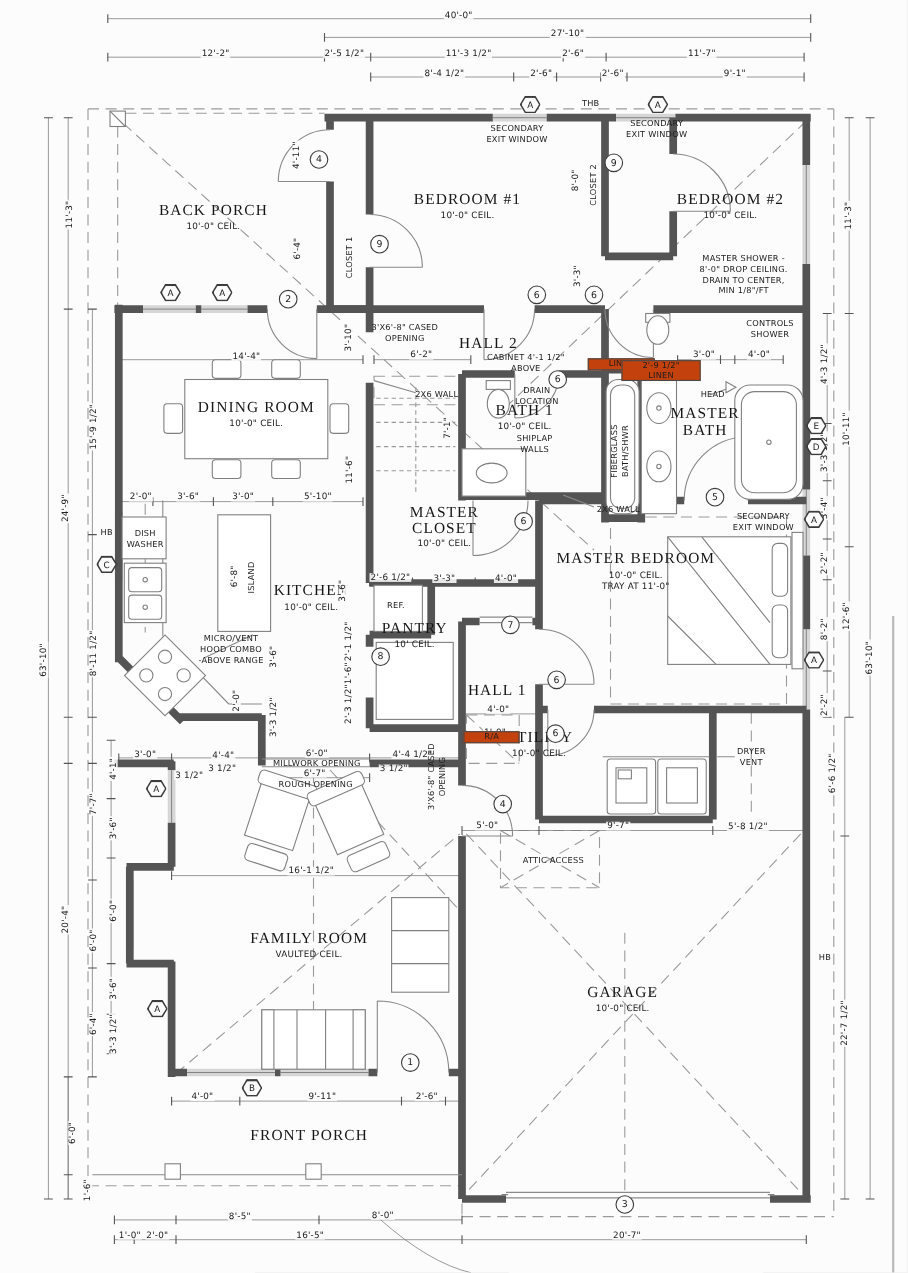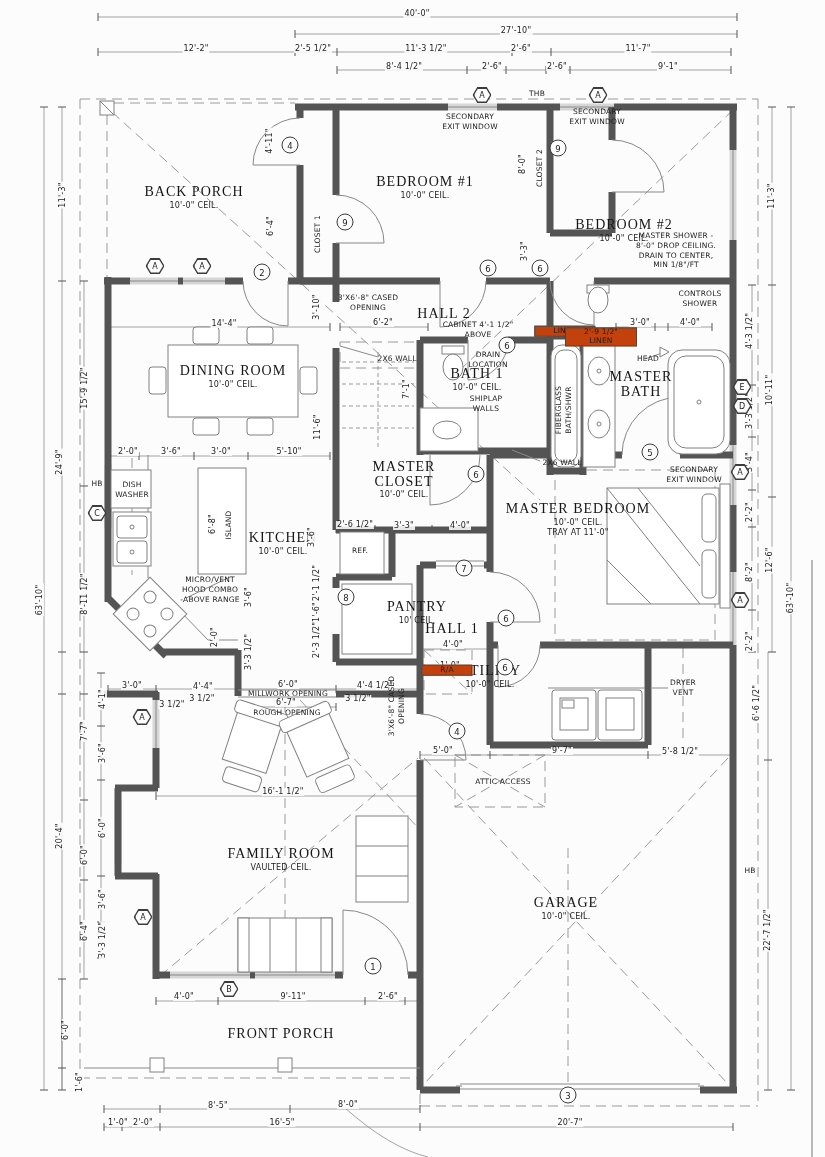--- a/index.html
+++ b/index.html
@@ -215,21 +215,21 @@
 
   <div id="labels">
       <div class="room" style="left: 194px; top: 198px;">
         <div class="rname">BACK PORCH</div>
         <div class="rceil">10'-0" CEIL.</div>
       </div>
       <div class="room" style="left: 425px; top: 188px;">
         <div class="rname">BEDROOM #1</div>
         <div class="rceil">10'-0" CEIL.</div>
       </div>
-      <div class="room" style="left: 624px; top: 188px; margin-top: 43px;">
+      <div class="room" style="left: 664px; top: 188px;">
         <div class="rname">BEDROOM #2</div>
         <div class="rceil">10'-0" CEIL.</div>
       </div>
       <div class="room" style="left: 444px; top: 314px;">
         <div class="rname">HALL 2</div>
       </div>
       <div class="room" style="left: 233px; top: 377px;">
         <div class="rname">DINING ROOM</div>
         <div class="rceil">10'-0" CEIL.</div>
       </div>
@@ -248,21 +248,21 @@
       </div>
       <div class="room" style="left: 283px; top: 544px;">
         <div class="rname">KITCHEN</div>
         <div class="rceil">10'-0" CEIL.</div>
       </div>
       <div class="room" style="left: 578px; top: 520px;">
         <div class="rname">MASTER BEDROOM</div>
         <div class="rceil">10'-0" CEIL.
 TRAY AT 11'-0"</div>
       </div>
-      <div class="room" style="left: 377px; top: 613px; margin-left: 40px;">
+      <div class="room" style="left: 377px; top: 578px;">
         <div class="rname">PANTRY</div>
         <div class="rceil">10' CEIL.</div>
       </div>
       <div class="room" style="left: 452px; top: 629px;">
         <div class="rname">HALL 1</div>
       </div>
       <div class="room" style="left: 490px; top: 677px;">
         <div class="rname">UTILITY</div>
         <div class="rceil">10'-0" CEIL.</div>
       </div>

